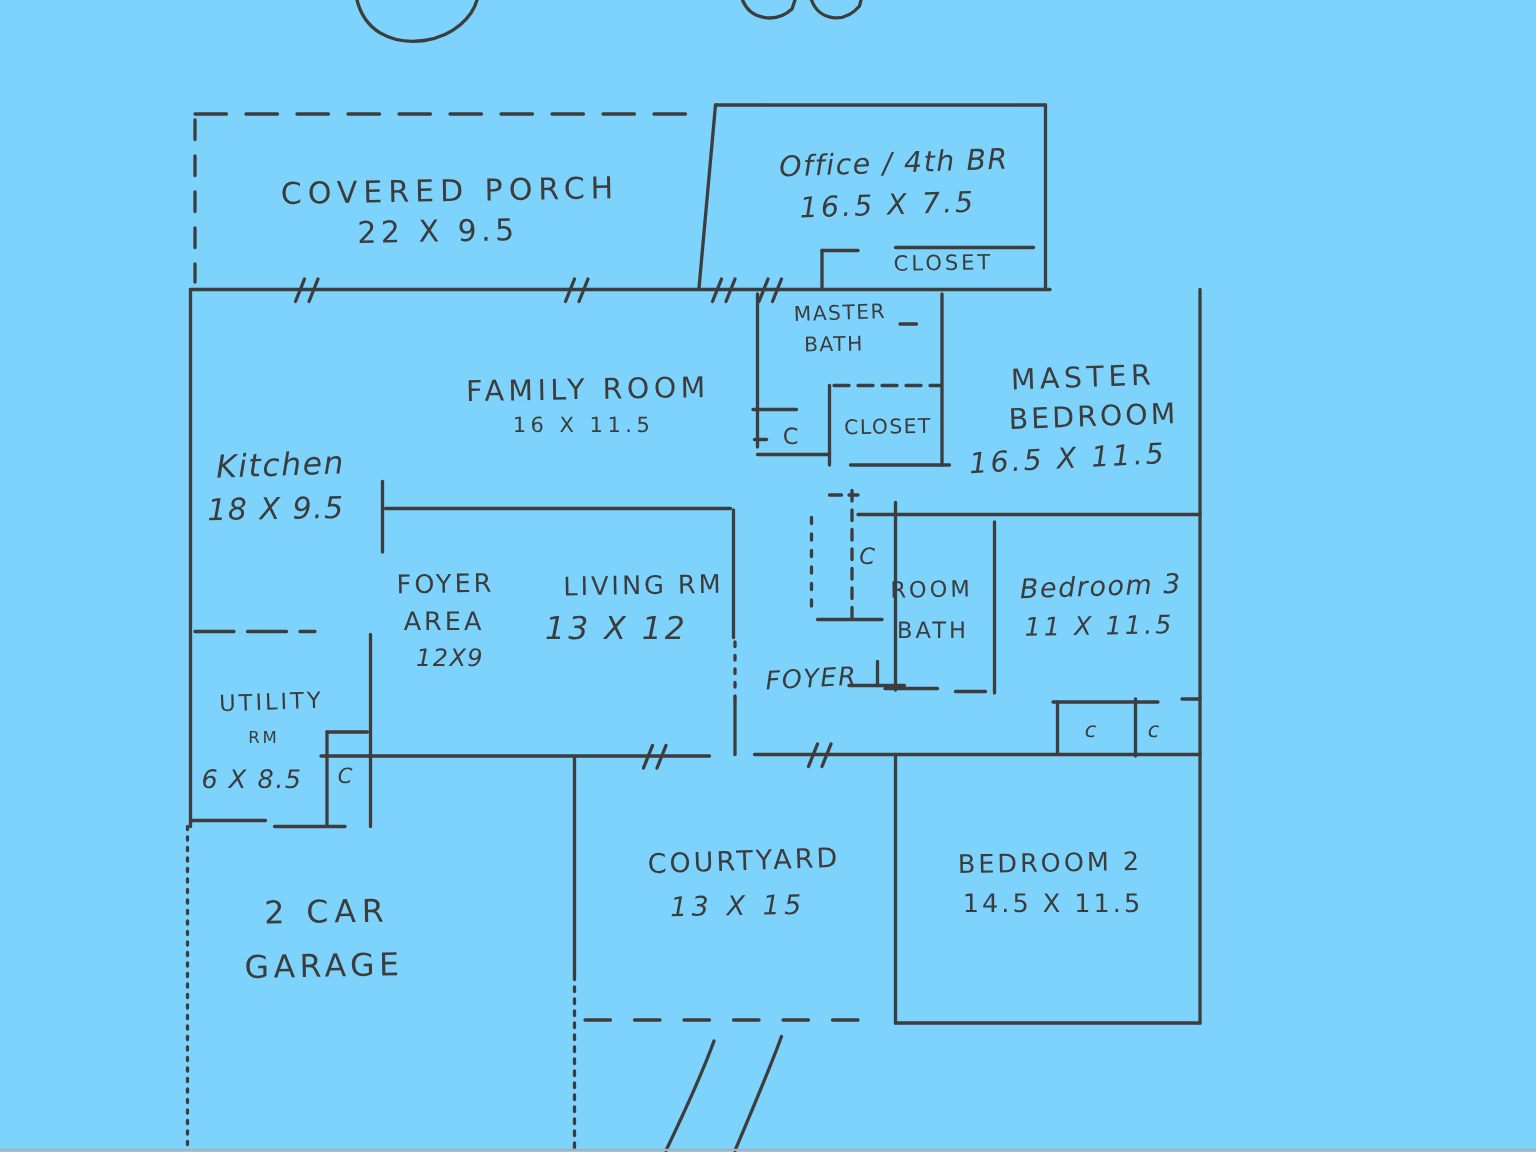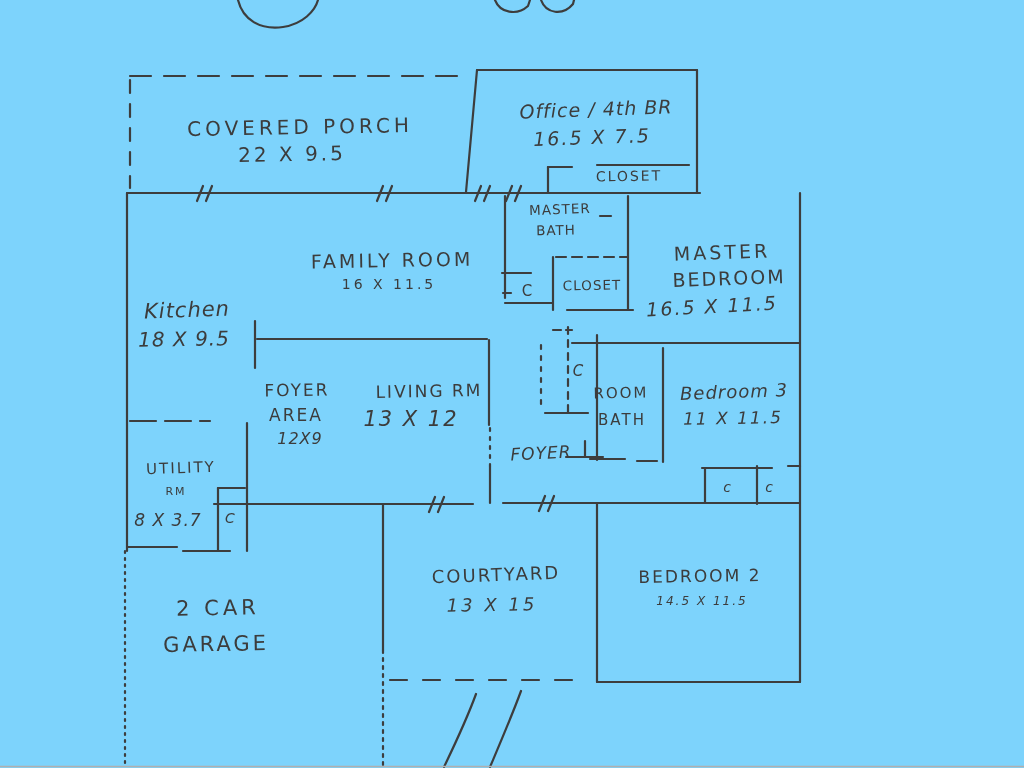--- a/index.html
+++ b/index.html
@@ -149,28 +149,28 @@
   <div class="lbl" style="left:621px;top:386px;font-size:15px;letter-spacing:2px;transform:translateX(-50%) rotate(-1deg);">ROOM</div>
   <div class="lbl" style="left:622px;top:413px;font-size:15px;letter-spacing:2px;transform:translateX(-50%);">BATH</div>
 
   <div class="lbl" style="left:734px;top:383px;font-size:18px;font-style:italic;letter-spacing:1px;transform:translateX(-50%) rotate(-2deg);">Bedroom 3</div>
   <div class="lbl" style="left:733px;top:410px;font-size:17px;font-style:italic;letter-spacing:2px;transform:translateX(-50%) rotate(-1deg);">11 X 11.5</div>
 
   <div class="lbl" style="left:541px;top:445px;font-size:17px;font-style:italic;letter-spacing:1px;transform:translateX(-50%) rotate(-3deg);">FOYER</div>
 
   <div class="lbl" style="left:181px;top:461px;font-size:15px;letter-spacing:2px;transform:translateX(-50%) rotate(-2deg);">UTILITY</div>
   <div class="lbl" style="left:176px;top:486px;font-size:11px;letter-spacing:2px;transform:translateX(-50%);">RM</div>
-  <div class="lbl" style="left:168px;top:512px;font-size:17px;font-style:italic;letter-spacing:1px;transform:translateX(-50%);">8 X 3.7</div>
+  <div class="lbl" style="left:168px;top:512px;font-size:17px;font-style:italic;letter-spacing:1px;transform:translateX(-50%);">6 X 8.5</div>
   <div class="lbl" style="left:230px;top:511px;font-size:14px;font-style:italic;transform:translateX(-50%);">C</div>
 
   <div class="lbl" style="left:218px;top:598px;font-size:21px;letter-spacing:4px;transform:translateX(-50%) rotate(-1deg);">2 CAR</div>
   <div class="lbl" style="left:216px;top:634px;font-size:21px;letter-spacing:3px;transform:translateX(-50%) rotate(-1deg);">GARAGE</div>
 
   <div class="lbl" style="left:496px;top:566px;font-size:18px;letter-spacing:2px;transform:translateX(-50%) rotate(-2deg);">COURTYARD</div>
   <div class="lbl" style="left:492px;top:596px;font-size:18px;font-style:italic;letter-spacing:3px;transform:translateX(-50%) rotate(-1deg);">13 X 15</div>
 
   <div class="lbl" style="left:700px;top:568px;font-size:17px;letter-spacing:2px;transform:translateX(-50%) rotate(-1deg);">BEDROOM 2</div>
-  <div class="lbl" style="left:702px;top:595px;font-size:12px;font-style:italic;letter-spacing:2px;transform:translateX(-50%);">14.5 X 11.5</div>
+  <div class="lbl" style="left:702px;top:595px;font-size:17px;letter-spacing:2px;transform:translateX(-50%);">14.5 X 11.5</div>
 
   <div class="lbl" style="left:727px;top:480px;font-size:14px;font-style:italic;transform:translateX(-50%);">c</div>
   <div class="lbl" style="left:769px;top:480px;font-size:14px;font-style:italic;transform:translateX(-50%);">c</div>
 
 </div>
 
 </body></html>

